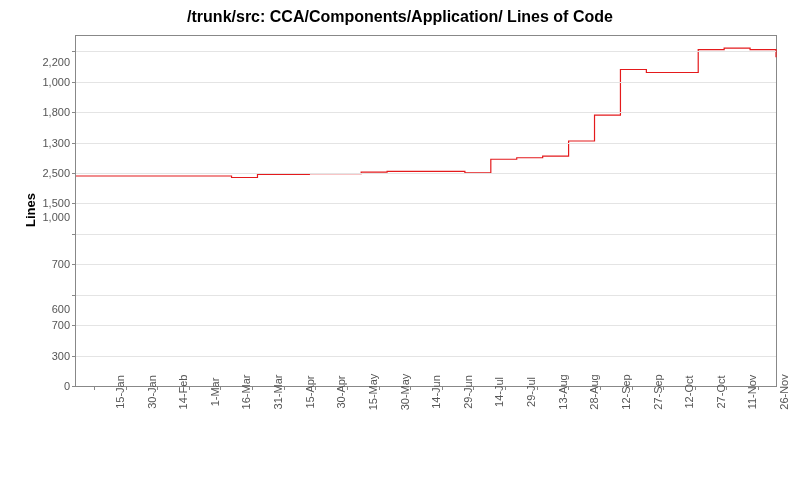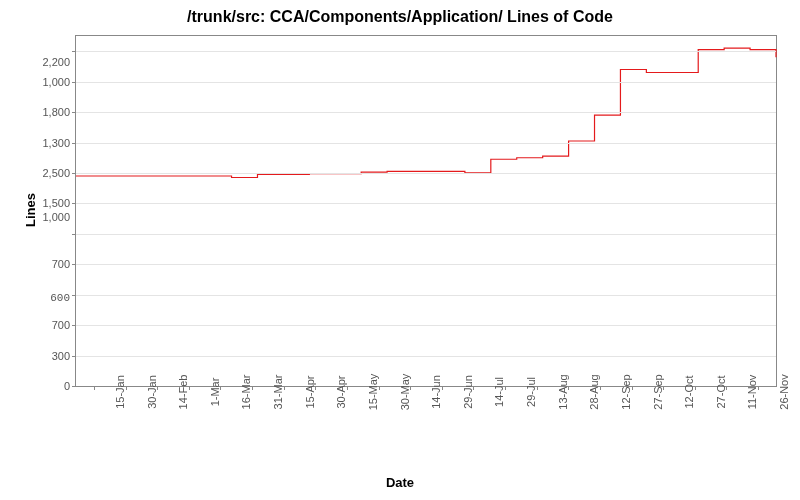--- a/index.html
+++ b/index.html
@@ -107,36 +107,35 @@
     stroke: #e41a1c;
     stroke-width: 1.2;
   }
 </style>
 </head>
 <body>
 
 <div class="chart-container">
   <div class="chart-title">/trunk/src: CCA/Components/Application/ Lines of Code</div>
   <div class="y-axis-label">Lines</div>
-  <div class="x-axis-label">Date</div>
   <div class="plot-area" id="plot">
     <svg class="step-line" id="line-svg" preserveAspectRatio="none" viewBox="0 0 700 350">
         <path d="M 0 140 L 25.925925925925924 140 L 25.925925925925924 140 L 51.85185185185185 140 L 51.85185185185185 140 L 77.77777777777777 140 L 77.77777777777777 140 L 103.7037037037037 140 L 103.7037037037037 140 L 129.62962962962962 140 L 129.62962962962962 140 L 155.55555555555554 140 L 155.55555555555554 141.52173913043478 L 181.48148148148147 141.52173913043478 L 181.48148148148147 138.47826086956525 L 207.4074074074074 138.47826086956525 L 207.4074074074074 138.47826086956525 L 233.33333333333331 138.47826086956525 L 233.33333333333331 137.7173913043478 L 259.25925925925924 137.7173913043478 L 259.25925925925924 137.7173913043478 L 285.18518518518516 137.7173913043478 L 285.18518518518516 136.19565217391303 L 311.1111111111111 136.19565217391303 L 311.1111111111111 135.43478260869566 L 337.037037037037 135.43478260869566 L 337.037037037037 135.43478260869566 L 362.96296296296293 135.43478260869566 L 362.96296296296293 135.43478260869566 L 388.8888888888889 135.43478260869566 L 388.8888888888889 136.9565217391304 L 414.8148148148148 136.9565217391304 L 414.8148148148148 123.26086956521738 L 440.74074074074076 123.26086956521738 L 440.74074074074076 121.7391304347826 L 466.66666666666663 121.7391304347826 L 466.66666666666663 120.21739130434784 L 492.5925925925926 120.21739130434784 L 492.5925925925926 105.00000000000003 L 518.5185185185185 105.00000000000003 L 518.5185185185185 79.13043478260869 L 544.4444444444445 79.13043478260869 L 544.4444444444445 33.47826086956519 L 570.3703703703703 33.47826086956519 L 570.3703703703703 36.52173913043475 L 596.2962962962963 36.52173913043475 L 596.2962962962963 36.52173913043475 L 622.2222222222222 36.52173913043475 L 622.2222222222222 13.69565217391306 L 648.1481481481482 13.69565217391306 L 648.1481481481482 12.173913043478251 L 674.074074074074 12.173913043478251 L 674.074074074074 13.69565217391306 L 700 13.69565217391306 L 700 21.30434782608694 " stroke="#e41a1c"></path>
       </svg>
   <div class="y-tick-mark" style="top: 350px;"></div>
       <div class="y-tick" style="top: 350px;">0</div>
       <div class="grid-h" style="top: 319.565px;"></div>
       <div class="y-tick-mark" style="top: 319.565px;"></div>
       <div class="y-tick" style="top: 319.565px;">300</div>
       <div class="grid-h" style="top: 289.13px;"></div>
       <div class="y-tick-mark" style="top: 289.13px;"></div>
       <div class="y-tick" style="top: 289.13px;">700</div>
       <div class="grid-h" style="top: 258.696px;"></div>
       <div class="y-tick-mark" style="top: 258.696px;"></div>
-      <div class="y-tick" style="top: 262px; font-family: Liberation Mono, monospace;">600</div>
+      <div class="y-tick" style="top: 273px;">600</div>
       <div class="grid-h" style="top: 228.261px;"></div>
       <div class="y-tick-mark" style="top: 228.261px;"></div>
       <div class="y-tick" style="top: 228.261px;">700</div>
       <div class="grid-h" style="top: 197.826px;"></div>
       <div class="y-tick-mark" style="top: 197.826px;"></div>
       <div class="y-tick" style="top: 181px;">1,000</div>
       <div class="grid-h" style="top: 167.391px;"></div>
       <div class="y-tick-mark" style="top: 167.391px;"></div>
       <div class="y-tick" style="top: 167.391px;">1,500</div>
       <div class="grid-h" style="top: 136.957px;"></div>

